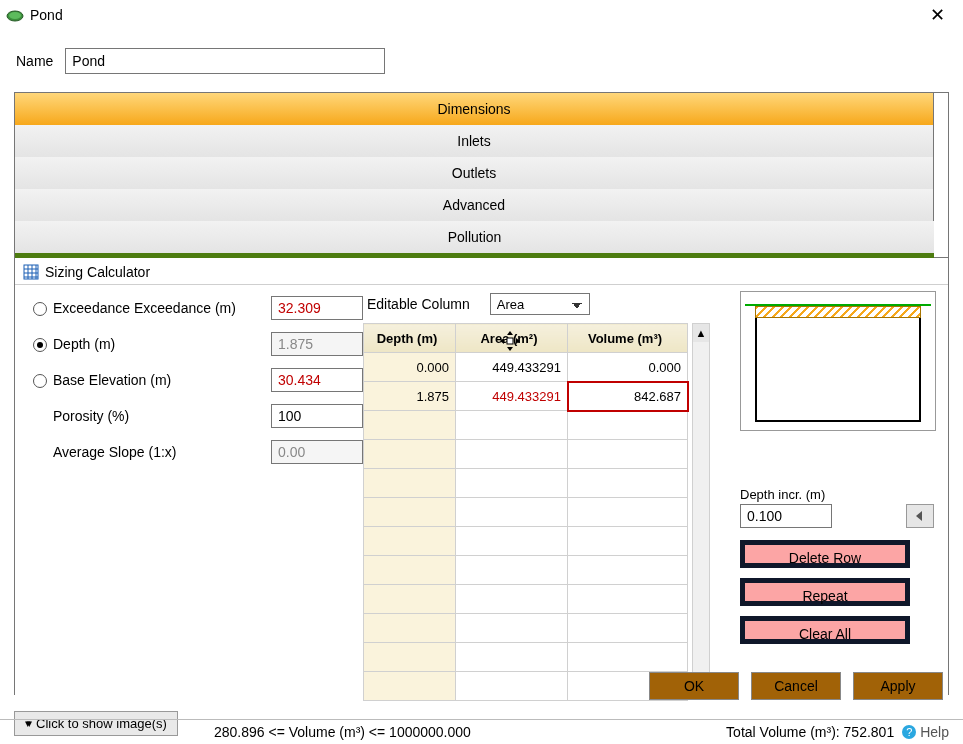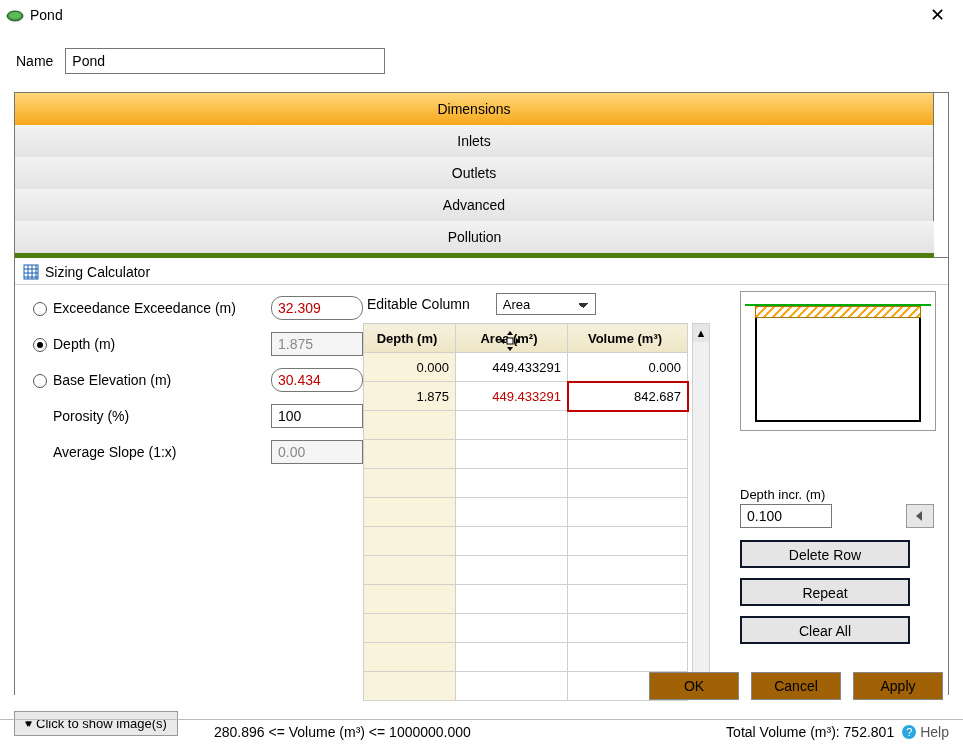--- a/index.html
+++ b/index.html
@@ -100,21 +100,21 @@
     flex:1; font-size:14px;
     padding-left:0;
   }
   .param-row .lbl.indent { padding-left:26px; }
   .param-row input[type=text] {
     width:92px; height:24px;
     border:1px solid #767676;
     padding:2px 6px;
     font-family:inherit; font-size:14px;
   }
-  .param-row input.red { color:#c00000;border-radius:11px; }
+  .param-row input.red { color:#c00000; }
   .param-row input.grey { color:#888; background:#f5f5f5; }
 
   
   .radio-dot {
     width:14px;height:14px;border:1px solid #555;border-radius:50%;
     display:inline-block; vertical-align:middle; position:relative;
     background:#fff; cursor:pointer;
   }
   .radio-dot.sel::after{
     content:""; position:absolute; left:3px; top:3px;
@@ -122,21 +122,21 @@
   }
 
   
   .center {
     flex:1;
     padding-top:8px;
     display:flex;
     flex-direction:column;
   }
   .editcol-row {
-    display:flex; align-items:center; gap:26px;
+    display:flex; align-items:center; gap:20px;
     margin-bottom:8px; margin-left:4px;
     font-size:14px;
   }
   .editcol-row select {
     width:100px; height:22px;
     border:1px solid #767676; background:#fff;
     font-family:inherit; font-size:13px;
     -webkit-appearance:none; appearance:none;
     padding-left:6px;
     background-image: linear-gradient(45deg, transparent 50%, #333 50%),
@@ -231,22 +231,22 @@
   }
   .depth-row .arrowbtn {
     width:28px;height:24px;border:1px solid #999;
     background:#e6e6e6;
     display:flex;align-items:center;justify-content:center;
     cursor:pointer;
     margin-left:auto; margin-right:6px;
   }
   .wbtn {
     width:170px; height:28px;
-    border:2px solid #0f172a;
-    background:#e5e5e5;
+    border:5px solid #0f172a;
+    background:#fca5a5;
     text-align:center; line-height:26px;
     margin-bottom:10px; cursor:pointer;
     font-size:14px;
   }
 
   .below-panel {
     margin: 16px 14px 0 14px;
   }
   .showimg {
     border:1px solid #999; background:#e9e9e9;

